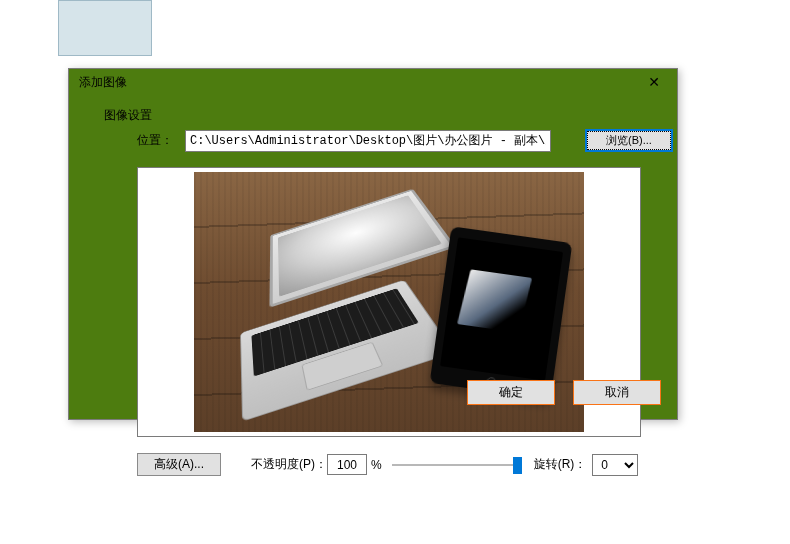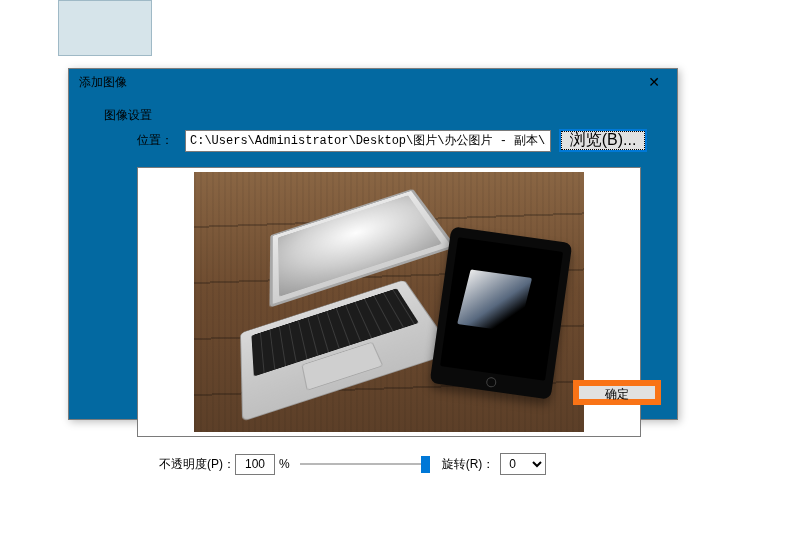--- a/index.html
+++ b/index.html
@@ -20,21 +20,21 @@
       height: 56px;
       background: #d6e4ea;
       border: 1px solid #9fb9c6;
     }
     .dialog {
       position: absolute;
       left: 68px;
       top: 68px;
       width: 610px;
       height: 352px;
-      background: #0369a1;
+      background: #4d7c0f;
       border: 1px solid #7c7c7c;
       box-shadow: 2px 2px 8px rgba(0,0,0,0.25);
     }
     .titlebar {
       height: 26px;
       display: flex;
       align-items: center;
       justify-content: space-between;
       padding: 0 8px 0 10px;
     }
@@ -71,25 +71,26 @@
       padding: 0 4px;
       font-family: "SimSun", "Courier New", monospace;
       font-size: 12px;
       background: #fff;
     }
     .browse-btn {
       width: 88px;
       height: 23px;
       border: 1px solid #0078d7;
       background: #e1e1e1;
-      font-size: 16px;
+      font-size: 11px;
       cursor: pointer;
       display: inline-flex;
       align-items: center;
       justify-content: center;
+      margin-left: 26px;
     }
     .browse-btn:focus, .browse-btn.focused {
       outline: 1px dotted #000;
       outline-offset: -3px;
       border: 1px solid #0078d7;
       box-shadow: inset 0 0 0 1px #0078d7;
     }
     .preview-frame {
       position: absolute;
       left: 68px;
@@ -221,21 +222,21 @@
       align-items: center;
     }
     .adv-btn {
       width: 84px;
       height: 23px;
       border: 1px solid #8a8a8a;
       background: #e1e1e1;
       font-size: 12px;
       cursor: pointer;
     }
-    .opacity-label { margin-left: 22px; }
+    .opacity-label { margin-left: 30px; }
     .opacity-input {
       width: 40px;
       height: 21px;
       border: 1px solid #7a7a7a;
       text-align: center;
       font-size: 12px;
     }
     .pct { margin-left: 4px; }
     .slider-wrap {
       margin-left: 10px;
@@ -271,21 +272,21 @@
     .footer {
       position: absolute;
       right: 16px;
       bottom: 14px;
       display: flex;
       gap: 18px;
     }
     .footer button {
       width: 88px;
       height: 25px;
-      border: 6px solid #f97316;
+      border: 1px solid #f97316;
       background: #e1e1e1;
       font-size: 12px;
       cursor: pointer;
     }
   </style>
 </head>
 <body>
 
 <div class="bg-square"></div>
 
@@ -318,30 +319,32 @@
       <div class="tablet">
         <div class="tablet-screen">
           <div class="tablet-reflection"></div>
         </div>
         <div class="tablet-home"></div>
       </div>
     </div>
   </div>
 
   <div class="row-bottom">
+    <button class="adv-btn">高级(A)...</button>
     <span class="opacity-label">不透明度(P)：</span>
     <input class="opacity-input" type="text" value="100" style="">
     <span class="pct">%</span>
     <div class="slider-wrap">
       <div class="slider-track"></div>
       <div class="slider-thumb"></div>
     </div>
     <span class="rotate-label">旋转(R)：</span>
     <select class="rotate-select">
       <option>0</option>
     </select>
   </div>
 
   <div class="footer">
     <button>确定</button>
+    <button>取消</button>
   </div>
 
 </div>
 
 </body></html>

